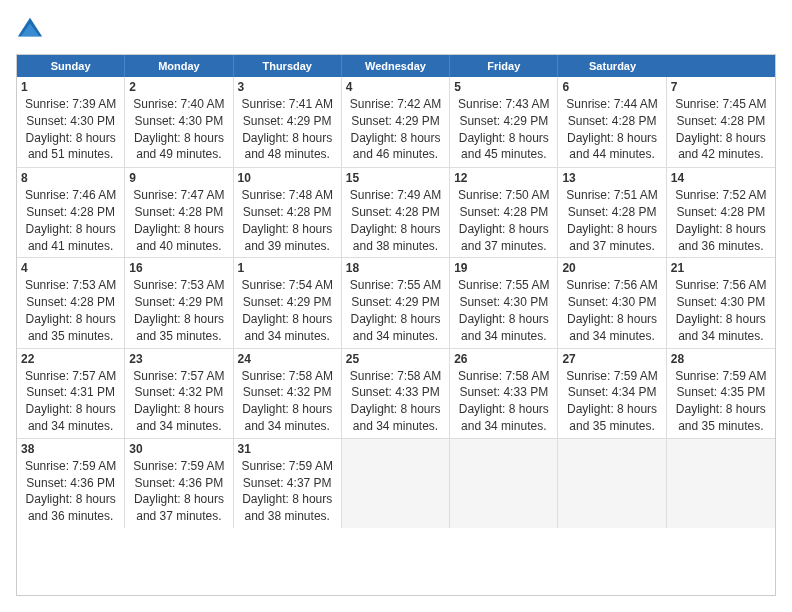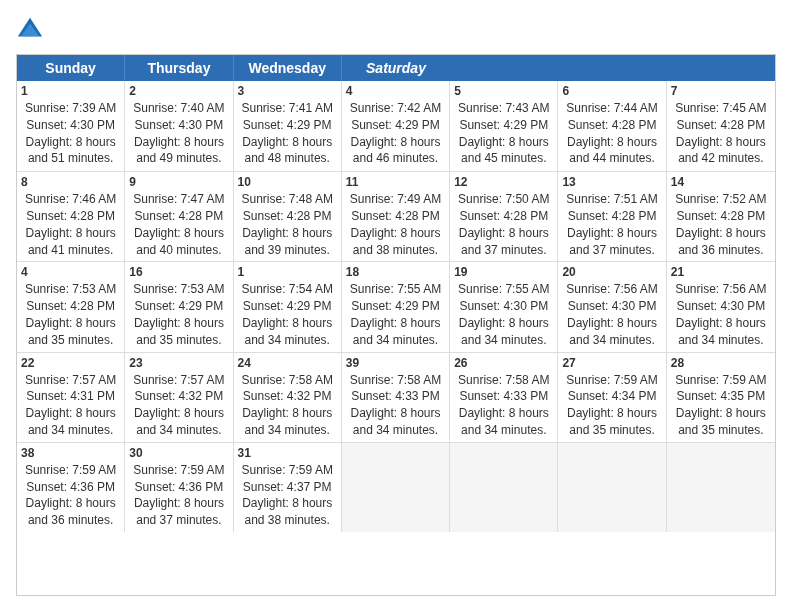--- a/index.html
+++ b/index.html
@@ -63,27 +63,27 @@
       flex: 1;
       border: 1px solid #ccc;
     }
     .cal-header {
       display: grid;
       grid-template-columns: repeat(7, 1fr);
       background: #2d6db4;
     }
     .cal-header-cell {
       color: #fff;
-      font-size: 14px;
+      font-size: 11px;
       font-weight: bold;
       padding: 5px 12px;
       text-align: center;
       border-right: 1px solid #4a85c7;
     }
-    .cal-header-cell:last-child { border-right: none; font-style: italic; }
+    .cal-header-cell:last-child { border-right: none; }
     .cal-body {
       display: grid;
       grid-template-rows: repeat(5, 1fr);
     }
     .cal-row {
       display: grid;
       grid-template-columns: repeat(7, 1fr);
       border-top: 1px solid #ddd;
     }
     .cal-row:first-child { border-top: none; }
@@ -128,22 +128,24 @@
     </div>
     <div class="title-section">
       <div class="month-title"></div>
       <div class="location"></div>
     </div>
   </div>
 
   <div class="calendar">
     <div class="cal-header">
     <div class="cal-header-cell">Sunday</div>
+        <div class="cal-header-cell">Monday</div>
         <div class="cal-header-cell">Thursday</div>
         <div class="cal-header-cell">Wednesday</div>
+        <div class="cal-header-cell">Friday</div>
         <div class="cal-header-cell">Saturday</div>
       </div>
     <div class="cal-body">
     <div class="cal-row">
           <div class="cal-cell">
             <span class="day-num">1</span>
             <div class="info">Sunrise: 7:39 AM<br>Sunset: 4:30 PM<br>Daylight: 8 hours and 51 minutes.</div>
           </div>
           <div class="cal-cell">
             <span class="day-num">2</span>
@@ -177,21 +179,21 @@
           </div>
           <div class="cal-cell">
             <span class="day-num">9</span>
             <div class="info">Sunrise: 7:47 AM<br>Sunset: 4:28 PM<br>Daylight: 8 hours and 40 minutes.</div>
           </div>
           <div class="cal-cell">
             <span class="day-num">10</span>
             <div class="info">Sunrise: 7:48 AM<br>Sunset: 4:28 PM<br>Daylight: 8 hours and 39 minutes.</div>
           </div>
           <div class="cal-cell">
-            <span class="day-num">11</span>
+            <span class="day-num">15</span>
             <div class="info">Sunrise: 7:49 AM<br>Sunset: 4:28 PM<br>Daylight: 8 hours and 38 minutes.</div>
           </div>
           <div class="cal-cell">
             <span class="day-num">12</span>
             <div class="info">Sunrise: 7:50 AM<br>Sunset: 4:28 PM<br>Daylight: 8 hours and 37 minutes.</div>
           </div>
           <div class="cal-cell">
             <span class="day-num">13</span>
             <div class="info">Sunrise: 7:51 AM<br>Sunset: 4:28 PM<br>Daylight: 8 hours and 37 minutes.</div>
           </div>
@@ -237,21 +239,21 @@
           </div>
           <div class="cal-cell">
             <span class="day-num">23</span>
             <div class="info">Sunrise: 7:57 AM<br>Sunset: 4:32 PM<br>Daylight: 8 hours and 34 minutes.</div>
           </div>
           <div class="cal-cell">
             <span class="day-num">24</span>
             <div class="info">Sunrise: 7:58 AM<br>Sunset: 4:32 PM<br>Daylight: 8 hours and 34 minutes.</div>
           </div>
           <div class="cal-cell">
-            <span class="day-num">39</span>
+            <span class="day-num">25</span>
             <div class="info">Sunrise: 7:58 AM<br>Sunset: 4:33 PM<br>Daylight: 8 hours and 34 minutes.</div>
           </div>
           <div class="cal-cell">
             <span class="day-num">26</span>
             <div class="info">Sunrise: 7:58 AM<br>Sunset: 4:33 PM<br>Daylight: 8 hours and 34 minutes.</div>
           </div>
           <div class="cal-cell">
             <span class="day-num">27</span>
             <div class="info">Sunrise: 7:59 AM<br>Sunset: 4:34 PM<br>Daylight: 8 hours and 35 minutes.</div>
           </div>

